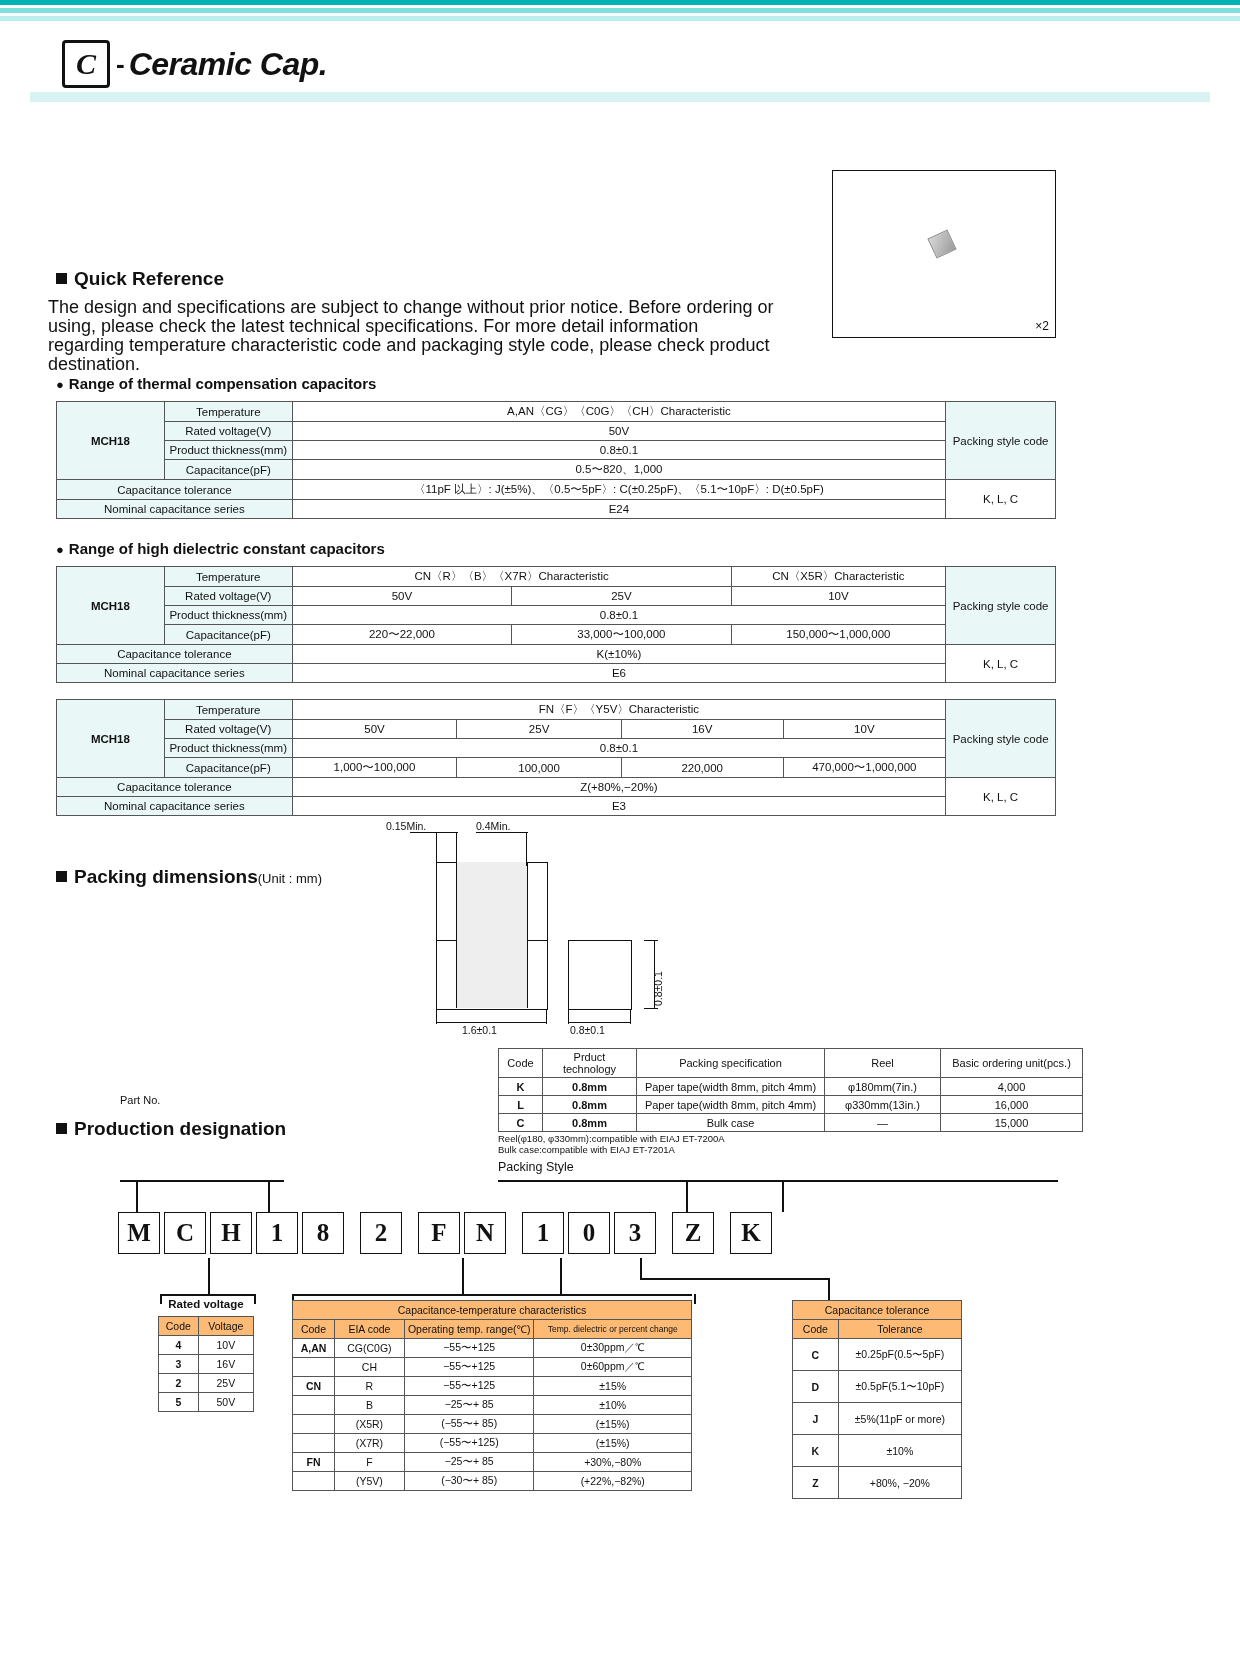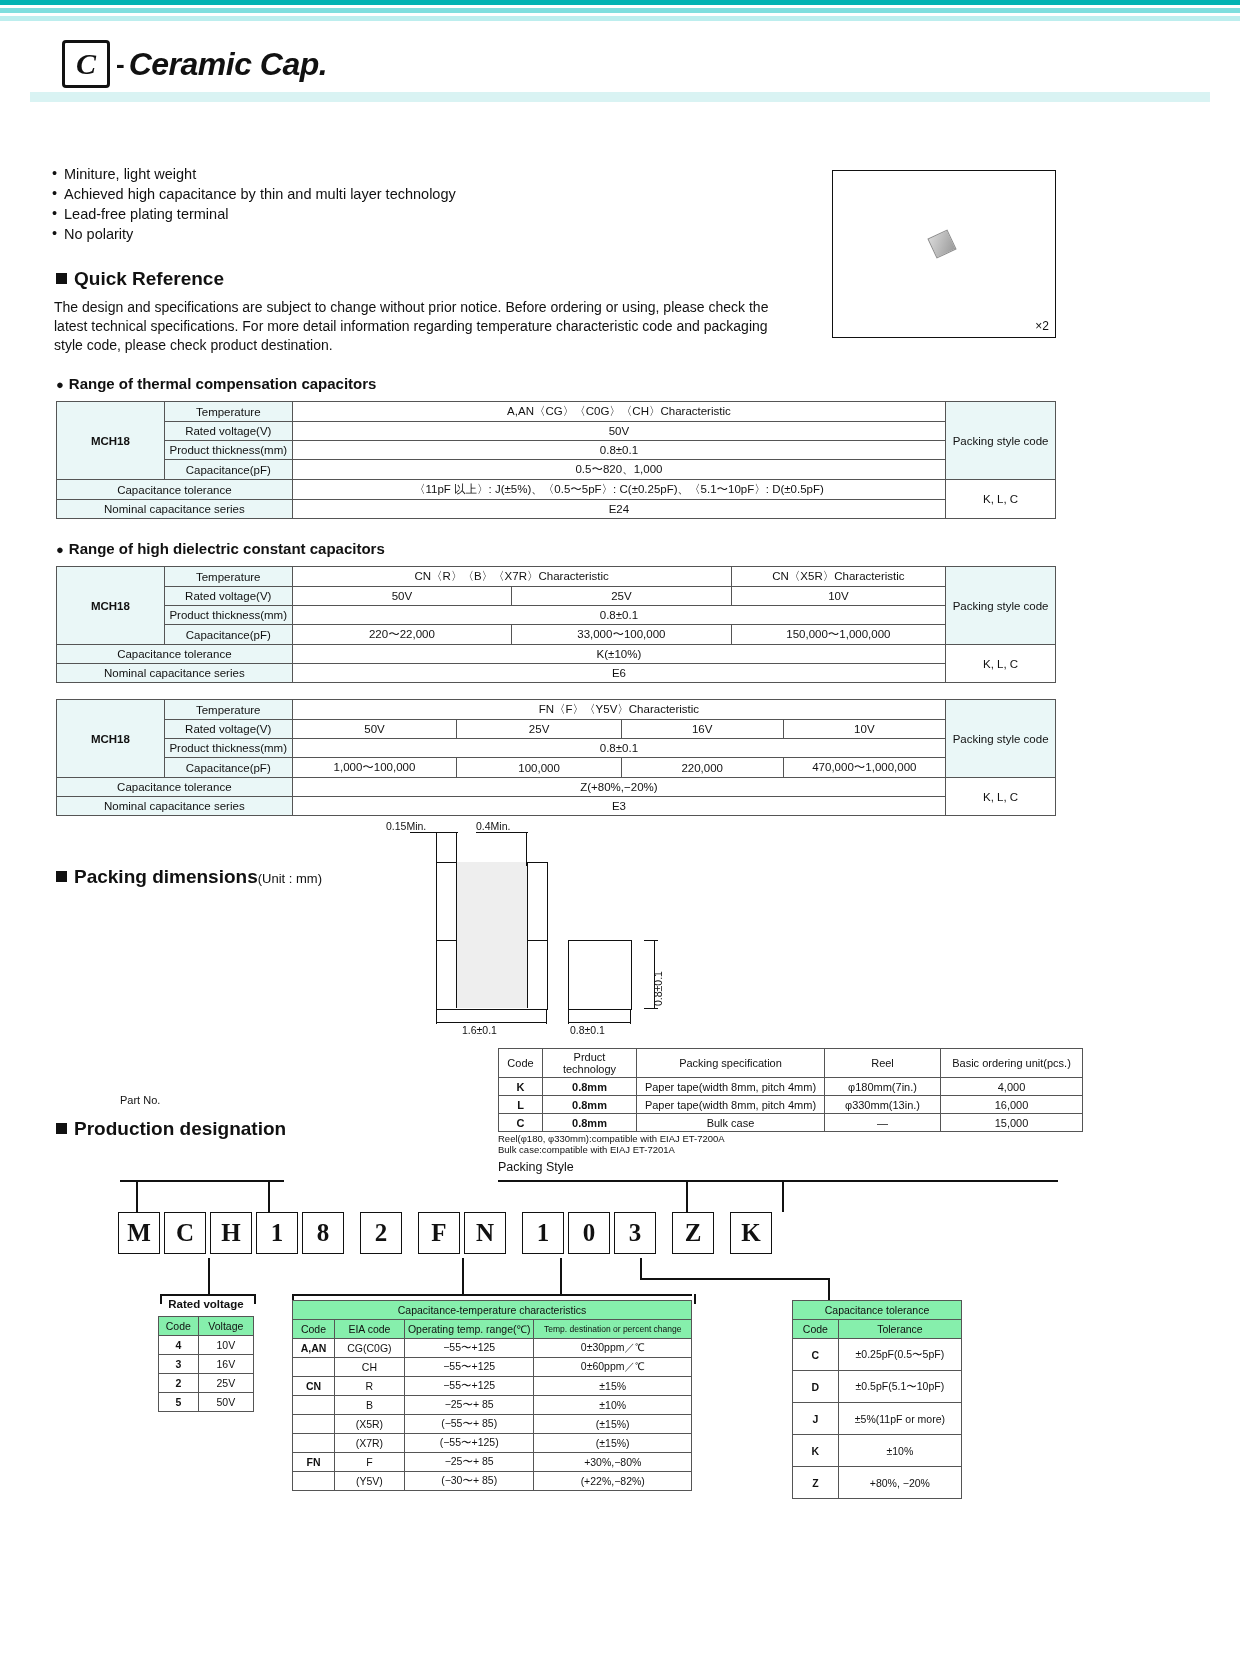--- a/index.html
+++ b/index.html
@@ -39,21 +39,21 @@
   }
 
   
   .bullets{position:absolute;left:52px;top:164px;font-size:14.5px;line-height:20px;}
   .bullets div{padding-left:12px;position:relative;}
   .bullets div:before{content:"•";position:absolute;left:0;top:-1px;}
 
   
   .qr-head{position:absolute;left:56px;top:268px;font-size:19px;font-weight:bold;}
   .qr-head .sq{display:inline-block;width:11px;height:11px;background:#111;margin-right:7px;position:relative;top:-1px;}
-  .qr-text{position:absolute;left:54px;top:298px;width:730px;font-size:14px;line-height:19px;}
+  .qr-text{position:absolute;left:48px;top:298px;width:730px;font-size:18px;line-height:19px;}
 
   .photo-box{position:absolute;left:832px;top:170px;width:222px;height:166px;border:1.5px solid #111;background:#fff;}
   .chip-img{position:absolute;left:98px;top:62px;width:20px;height:20px;background:linear-gradient(135deg,#d8d8d8,#9a9a9a);transform:rotate(-25deg);border:1px solid #8a8a8a;}
   .chip-cap{position:absolute;right:6px;bottom:4px;font-size:12px;}
 
   
   .dot-head{position:absolute;font-size:15px;font-weight:bold;}
   .dot-head:before{content:"●";margin-right:5px;font-size:13px;}
 
   
@@ -93,21 +93,21 @@
   .code-row{position:absolute;left:118px;top:1212px;display:flex;gap:4px;}
   .code-box{
     width:40px;height:40px;border:1.6px solid #111;background:#fff;
     display:flex;align-items:center;justify-content:center;
     font-size:25px;font-weight:bold;font-family:"Liberation Serif",serif;
   }
   .gap{width:8px;}
 
   table.pd{position:absolute;border-collapse:collapse;font-size:10.5px;background:#fff;}
   table.pd td{border:1px solid #555;padding:1px 3px;text-align:center;height:19px;box-sizing:border-box;}
-  .pdhdr{background:#86efac;font-weight:normal;}
+  .pdhdr{background:#fdba74;font-weight:normal;}
 
   .lead{position:absolute;background:#111;}
 </style>
 </head>
 <body>
 
 <div class="page">
 
   <div class="topbars">
     <div class="bar"></div>
@@ -117,26 +117,20 @@
 
   <div class="underline-band"></div>
 
   <div class="logo-row">
     <div class="logo-c">C</div>
     <div class="logo-dash">-</div>
     <div class="logo-text">Ceramic Cap.</div>
   </div>
 
 
-  <div class="bullets">
-    <div>Miniture, light weight</div>
-    <div>Achieved high capacitance by thin and multi layer technology</div>
-    <div>Lead-free plating terminal</div>
-    <div>No polarity</div>
-  </div>
 
   <div class="qr-head"><span class="sq"></span><span>Quick Reference</span></div>
   <div class="qr-text">The design and specifications are subject to change without prior notice. Before ordering or using, please check the latest technical specifications. For more detail information regarding temperature characteristic code and packaging style code, please check product destination.</div>
 
   <div class="photo-box">
     <div class="chip-img"></div>
     <div class="chip-cap">×2</div>
   </div>
 
   <div class="dot-head" style="left:56px;top:375px;">Range of thermal compensation capacitors</div>
@@ -408,21 +402,21 @@
 
   <table class="pd" style="left:292px;top:1300px;width:400px;">
     <tbody>
         <tr>
       <td class="pdhdr" colspan="4">Capacitance-temperature characteristics</td>
     </tr>
     <tr>
       <td class="pdhdr" style="width:42px;">Code</td>
       <td class="pdhdr" style="width:70px;">EIA code</td>
       <td class="pdhdr" style="width:130px;">Operating temp. range(℃)</td>
-      <td class="pdhdr" style="width:158px;font-size:8.5px;">Temp. destination or percent change</td>
+      <td class="pdhdr" style="width:158px;font-size:8.5px;">Temp. dielectric or percent change</td>
     </tr>
     <tr>
       <td class="bold">A,AN</td>
       <td>CG(C0G)</td>
       <td>−55〜+125</td>
       <td>0±30ppm／℃</td>
     </tr>
     <tr>
       <td></td>
       <td>CH</td>

